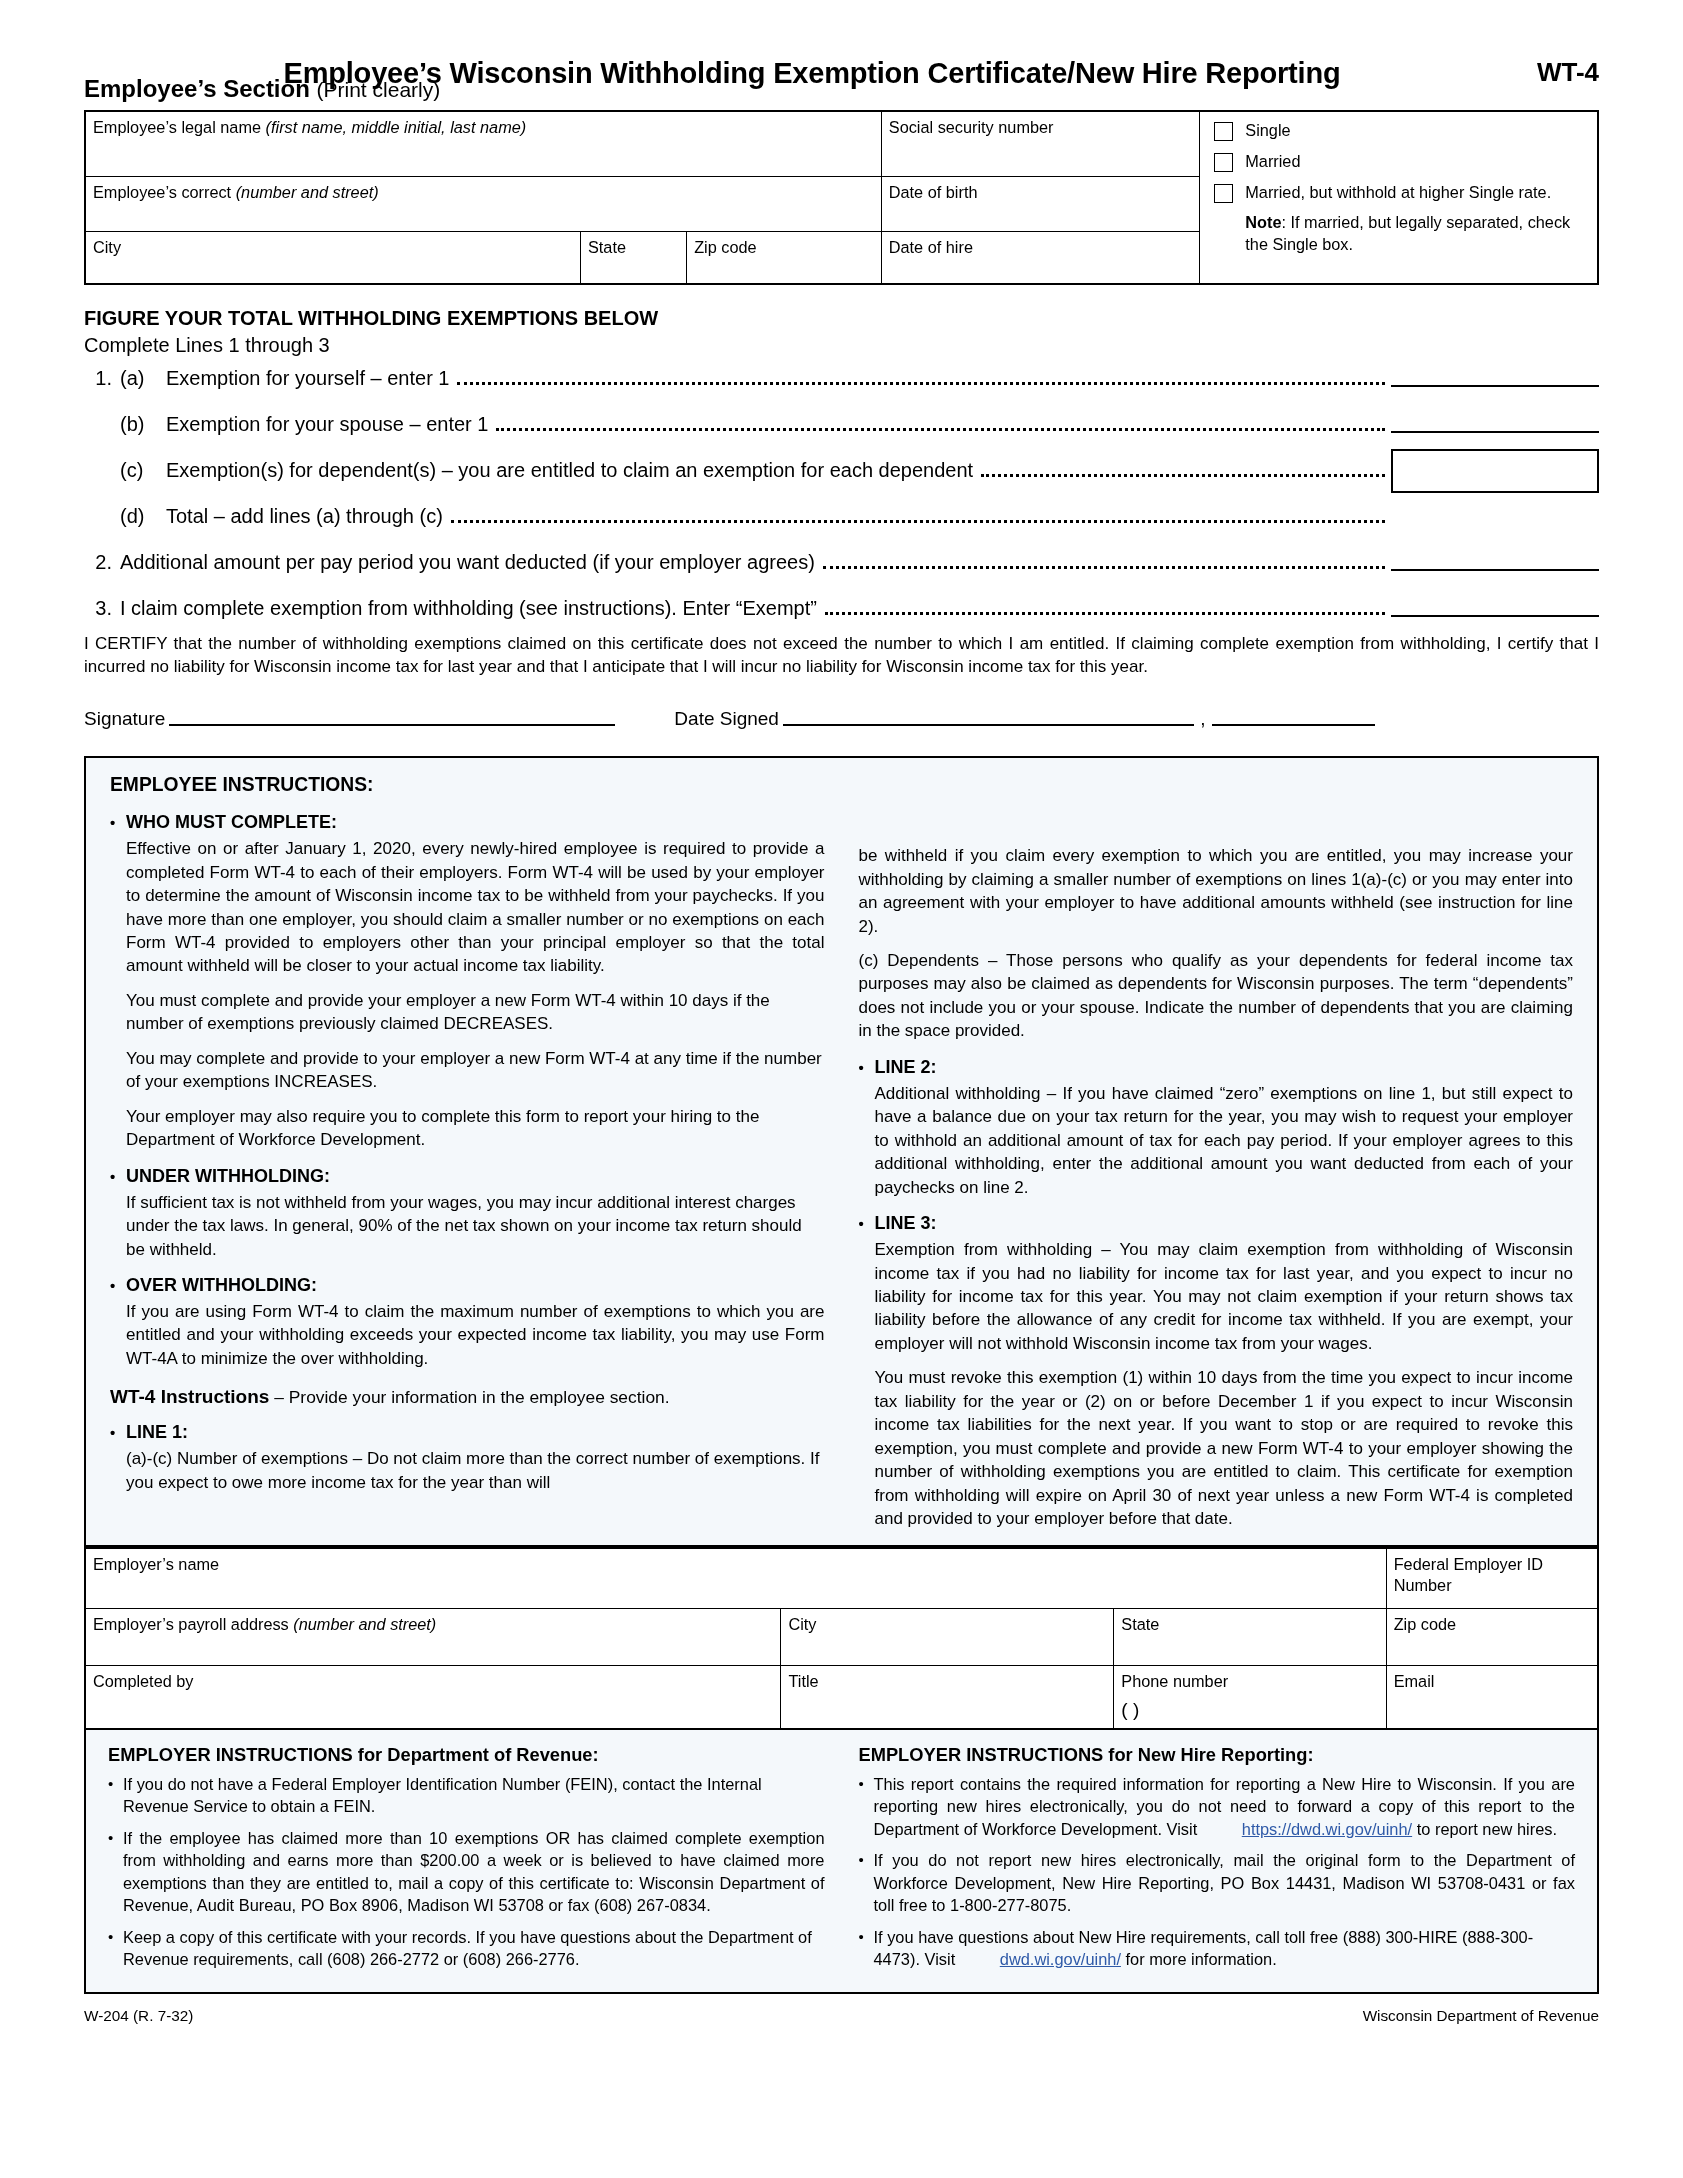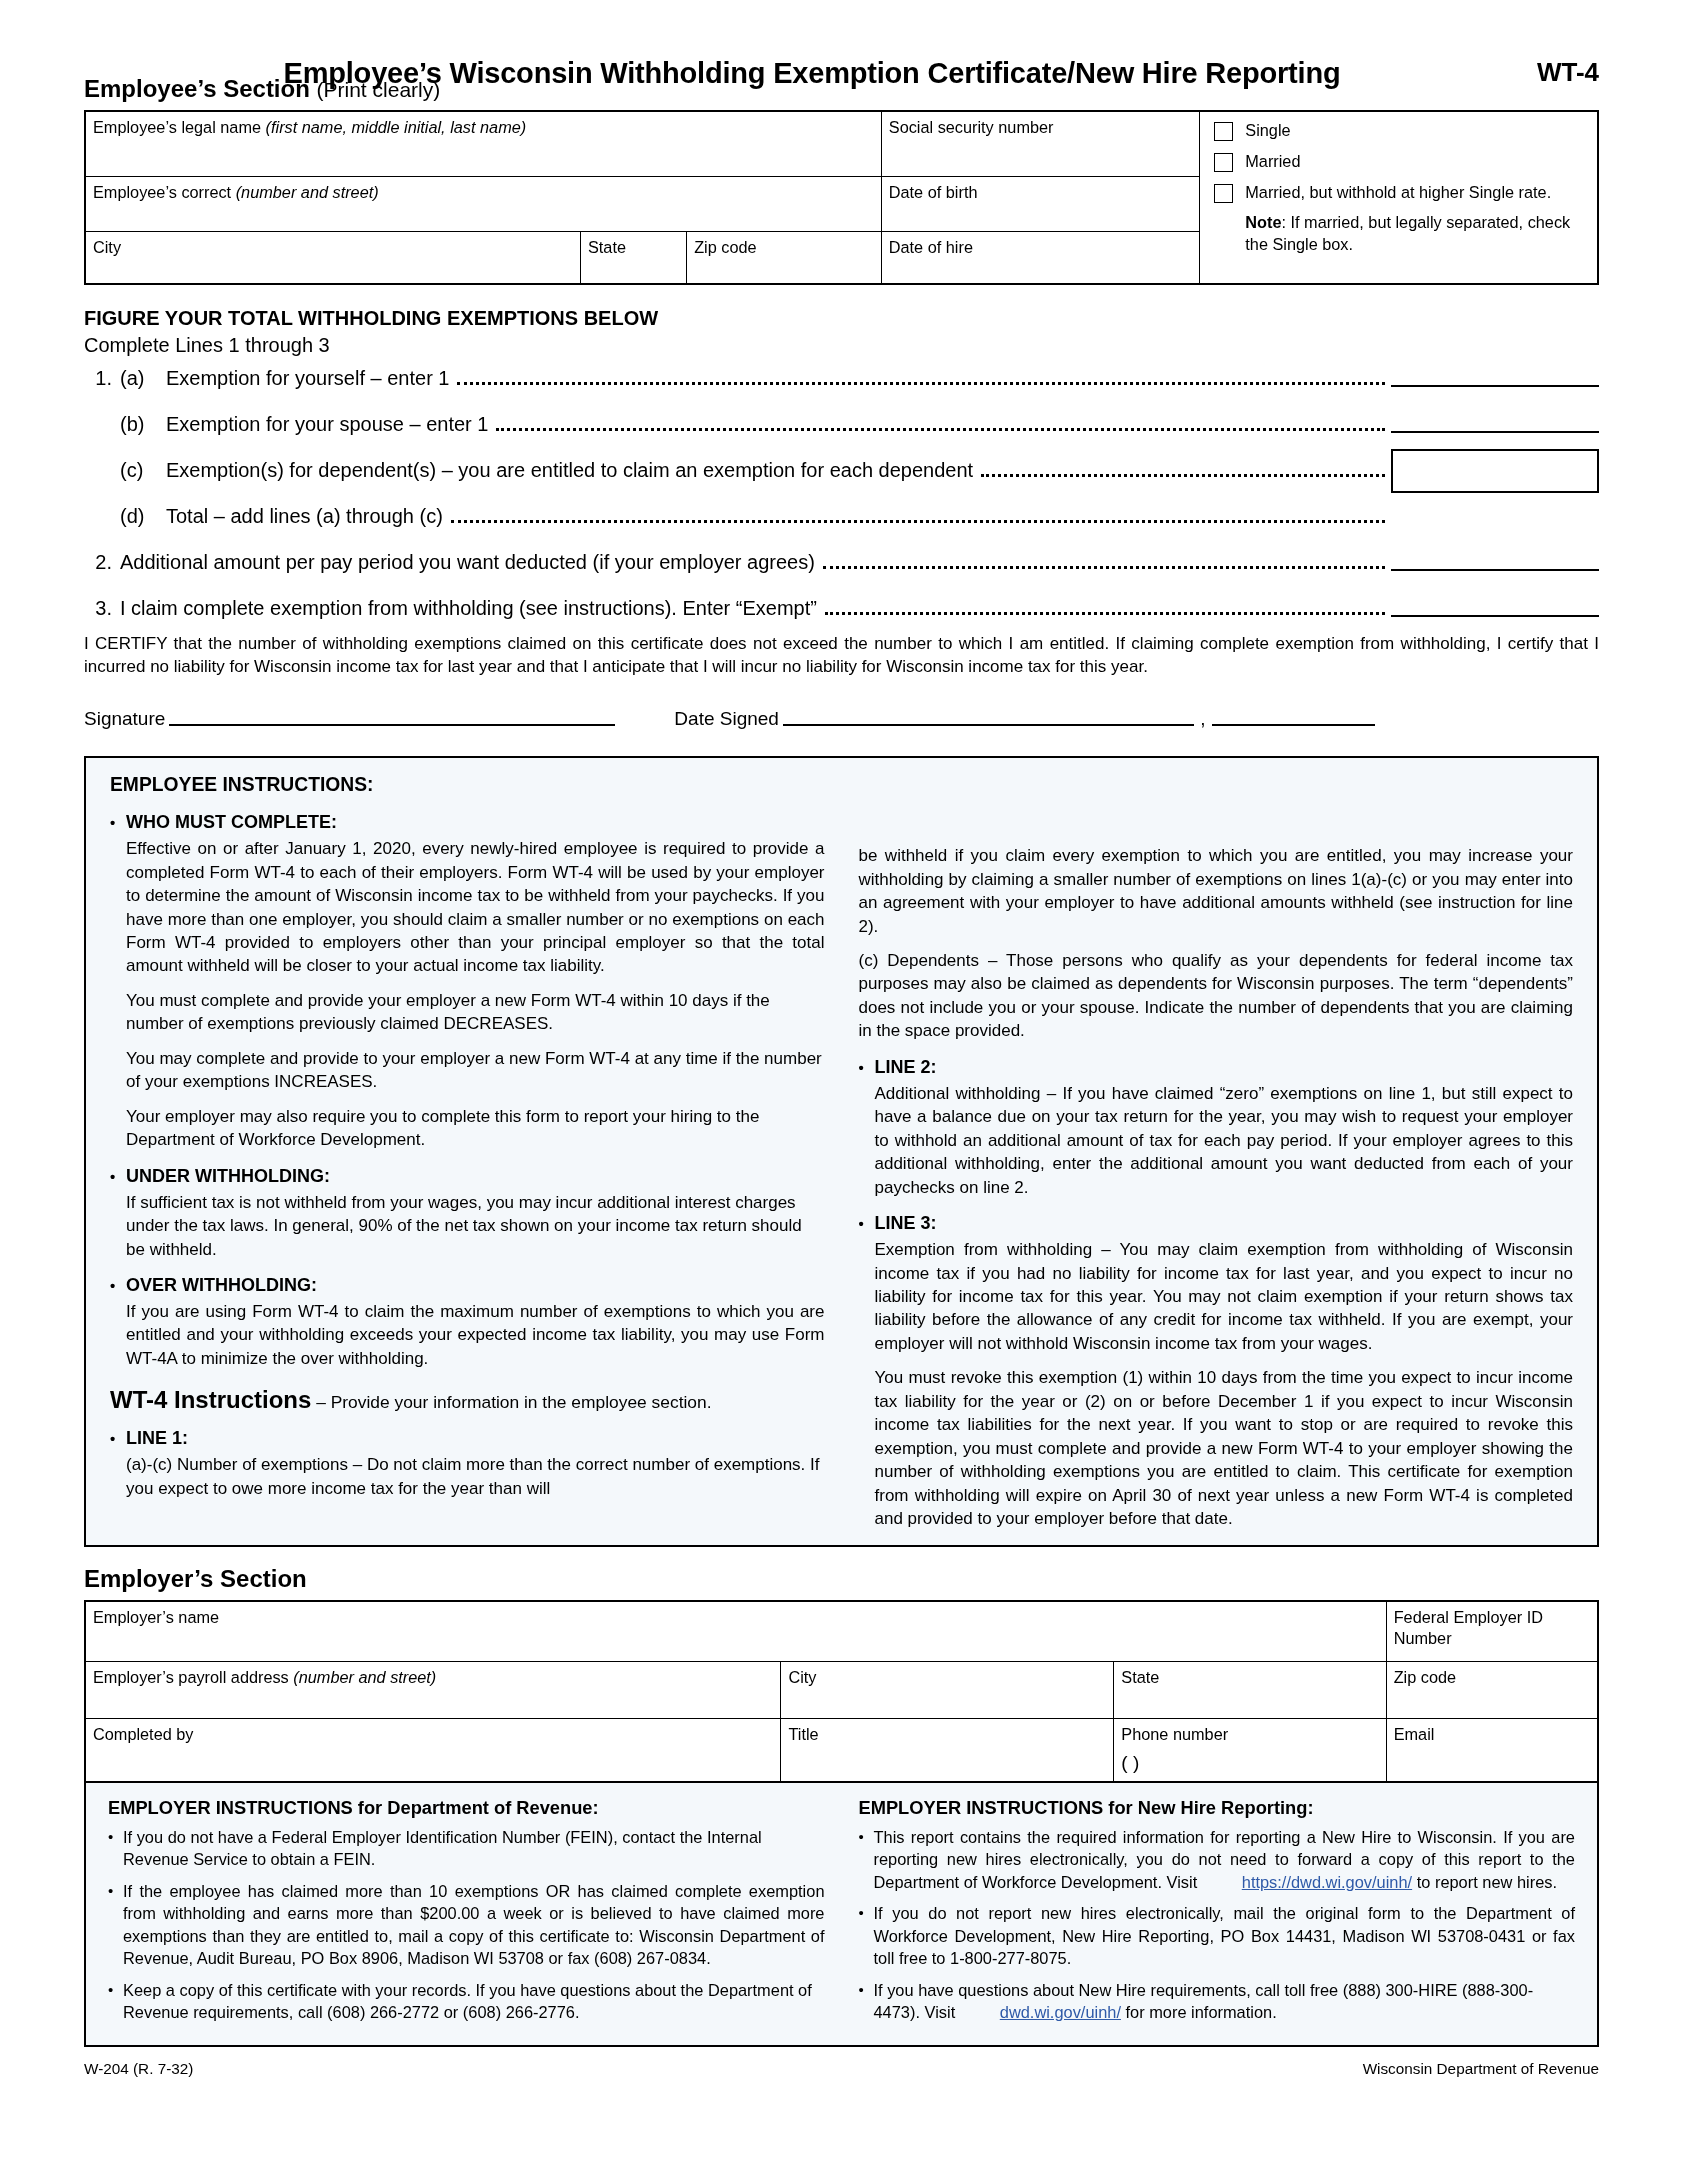--- a/index.html
+++ b/index.html
@@ -99,21 +99,21 @@
   .col { flex:1 1 0; }
   .bullethead { display:flex; font-size:18px; font-weight:bold; margin-top:14px; }
   .bullethead:first-child { margin-top:0; }
   .bullet-dot { flex:0 0 16px; font-size:15px; line-height:1.4; }
   .para {
     font-size:17px; line-height:1.38; text-align:justify; margin:4px 0 11px 16px;
     hyphens:none;
   }
   .para.noind { margin-left:0; }
   .wt4-instr { font-size:17.4px; margin:16px 0 12px 0; }
-  .wt4-instr b { font-weight:bold; font-size:24px; }
+  .wt4-instr b { font-weight:bold; font-size:19px; }
 
   
   .empr-table { width:100%; border-collapse:collapse; border:2px solid #000; }
   .empr-table td {
     border:1px solid #000; vertical-align:top; padding:5px 7px;
     font-size:16.3px; line-height:1.3;
   }
   .r1 { height:61px; }
   .r2 { height:57px; }
   .r3 { height:55px; }
@@ -318,21 +318,20 @@
           <span class="bullet-dot">•</span>
           <span>LINE 3:</span>
         </div>
         <div class="para">Exemption from withholding – You may claim exemption from withholding of Wisconsin income tax if you had no liability for income tax for last year, and you expect to incur no liability for income tax for this year. You may not claim exemption if your return shows tax liability before the allowance of any credit for income tax withheld. If you are exempt, your employer will not withhold Wisconsin income tax from your wages.</div>
         <div class="para" style="margin-bottom:0;">You must revoke this exemption (1) within 10 days from the time you expect to incur income tax liability for the year or (2) on or before December 1 if you expect to incur Wisconsin income tax liabilities for the next year. If you want to stop or are required to revoke this exemption, you must complete and provide a new Form WT-4 to your employer showing the number of withholding exemptions you are entitled to claim. This certificate for exemption from withholding will expire on April 30 of next year unless a new Form WT-4 is completed and provided to your employer before that date.</div>
       </div>
 
     </div>
   </div>
 
-  <div class="section-head" style="margin-top:18px;">Employer’s Section</div>
 
   <table class="empr-table">
     <tbody>
         <tr>
       <td class="r1" colspan="3" style="width:71%">
         <span>Employer’s name</span>
       </td>
       <td class="r1" colspan="2">
         <span>Federal Employer ID Number</span>
       </td>

